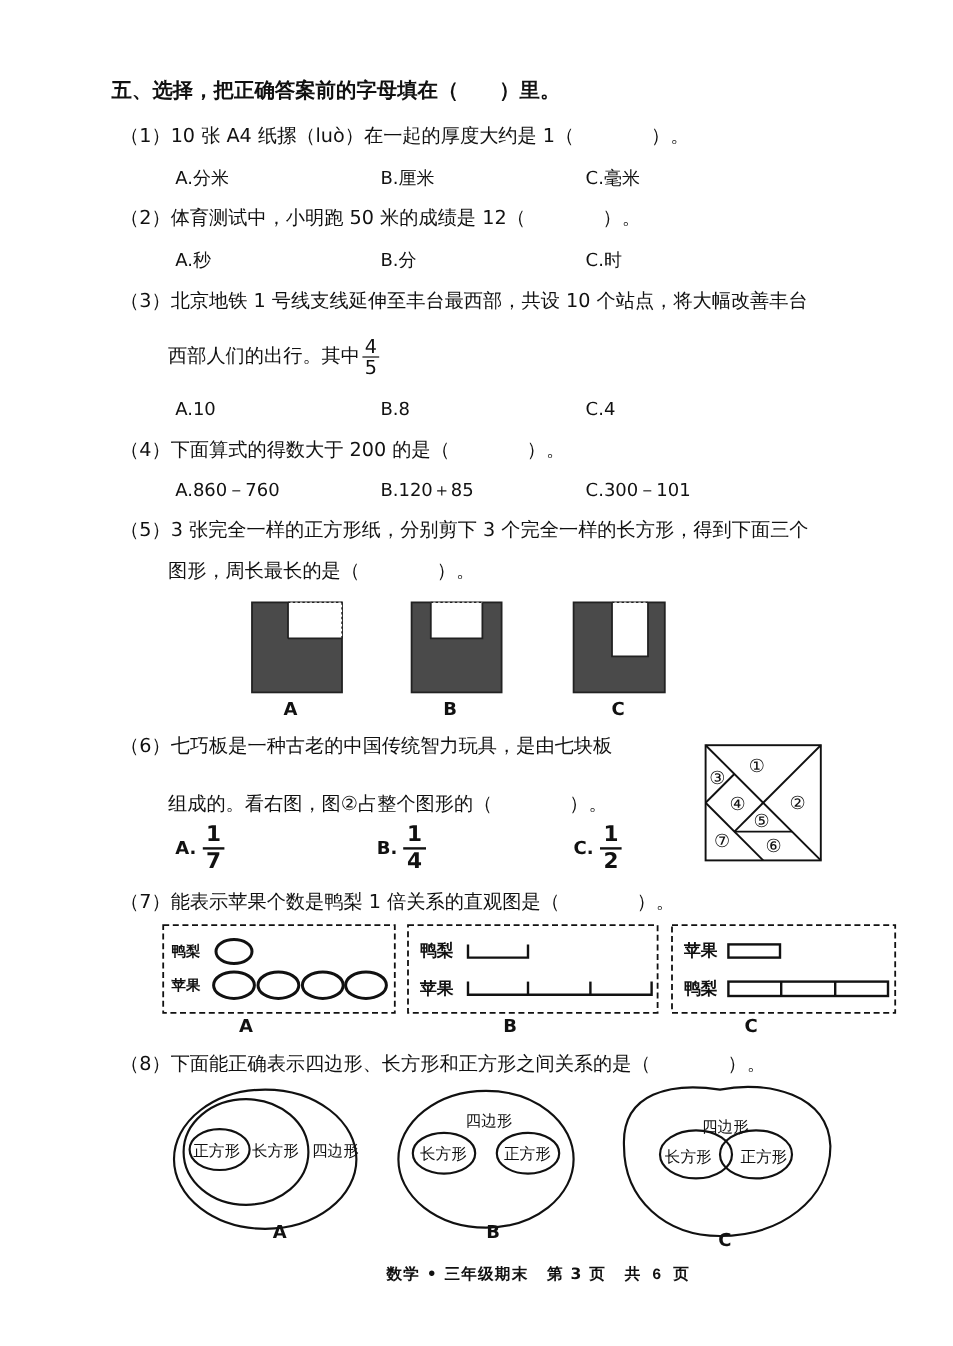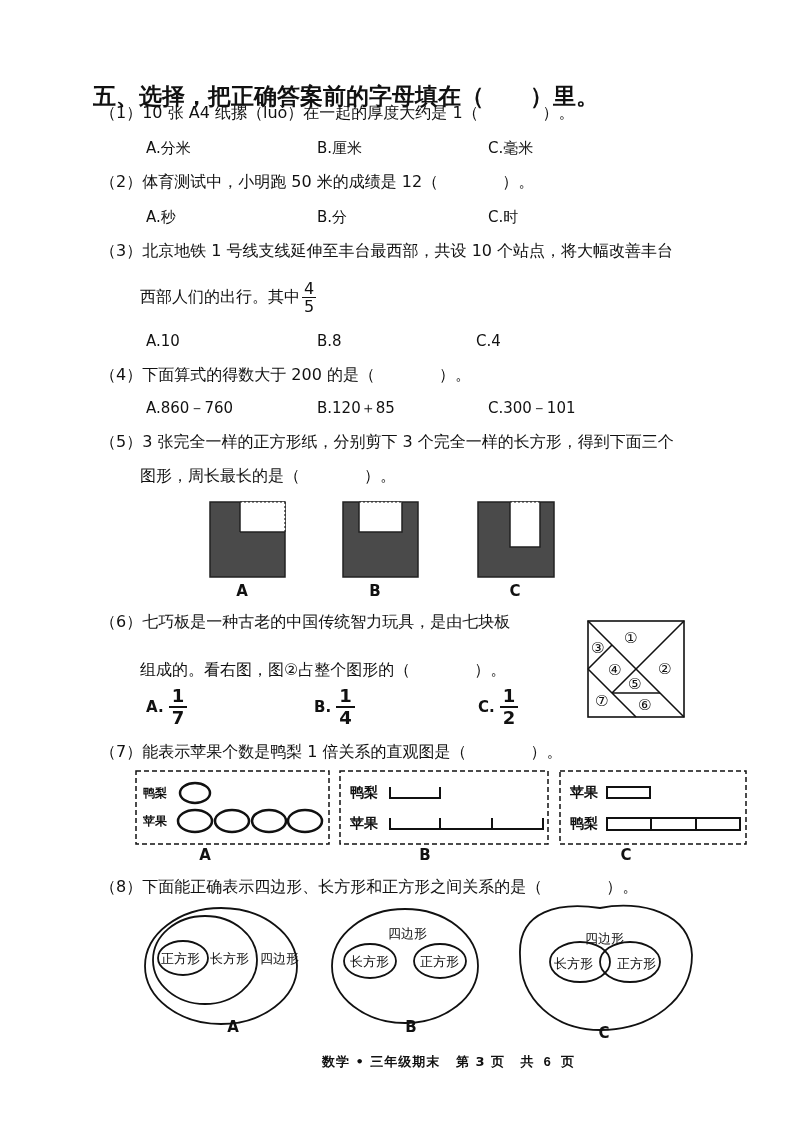--- a/index.html
+++ b/index.html
@@ -1,20 +1,20 @@
 <!DOCTYPE html>
 <html><head>
 <meta charset="utf-8">
 <style>
   html, body { margin:0; padding:0; }
   body { width:794px; height:1122px; background:#ffffff; position:relative; overflow:hidden;
          font-family:"DejaVu Sans", sans-serif; color:#111; }
   .abs { position:absolute; }
   .txt { font-size:16px; white-space:nowrap; line-height:20px; }
-  .hdr { font-size:23px; font-weight:bold;margin-top:20px; }
+  .hdr { font-size:17px; font-weight:bold; }
   .opt { font-size:15px; }
   .frac { display:inline-flex; flex-direction:column; align-items:center; vertical-align:middle; font-size:16px; line-height:17px; margin:0 2px; }
   .frac .num { border-bottom:1.5px solid #111; padding:0 2px; }
   .bigfrac { display:inline-flex; flex-direction:column; align-items:center; vertical-align:middle; font-size:18px; line-height:20px; font-weight:bold; }
   .bigfrac .num { border-bottom:2px solid #111; padding:0 3px; }
   .lbl { font-size:15px; font-weight:bold; text-align:center; width:30px; }
   .footer { font-size:13px; font-weight:bold; letter-spacing:1px; }
   svg { overflow:visible; }
 </style>
 </head>
@@ -40,21 +40,21 @@
   <span>（3）</span><span>北京地铁 1 号线支线延伸至丰台最西部，共设 10 个站点，将大幅改善丰台</span>
 </div>
 <div class="abs txt" style="left:140px;top:280px;">
   <span>西部人们的出行。其中</span><span class="frac">
       <span class="num">4</span>
       <span>5</span>
     </span>
 </div>
 <div class="abs txt opt" style="left:146px;top:331px;">A.10</div>
 <div class="abs txt opt" style="left:317px;top:331px;">B.8</div>
-<div class="abs txt opt" style="left:476px;top:331px;">C.4</div>
+<div class="abs txt opt" style="left:488px;top:331px;">C.4</div>
 
 <div class="abs txt" style="left:100px;top:365px;">
   <span>（4）</span><span>下面算式的得数大于 200 的是（　　　　）。</span>
 </div>
 <div class="abs txt opt" style="left:146px;top:398px;">A.860－760</div>
 <div class="abs txt opt" style="left:317px;top:398px;">B.120＋85</div>
 <div class="abs txt opt" style="left:488px;top:398px;">C.300－101</div>
 
 <div class="abs txt" style="left:100px;top:432px;">
   <span>（5）</span><span>3 张完全一样的正方形纸，分别剪下 3 个完全一样的长方形，得到下面三个</span>

